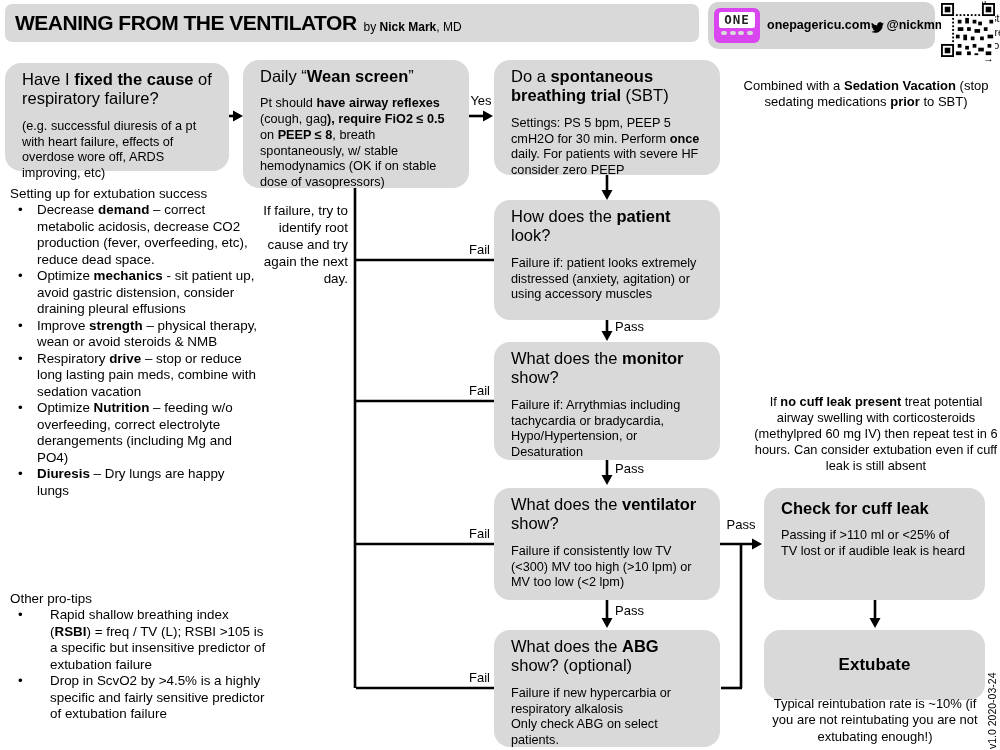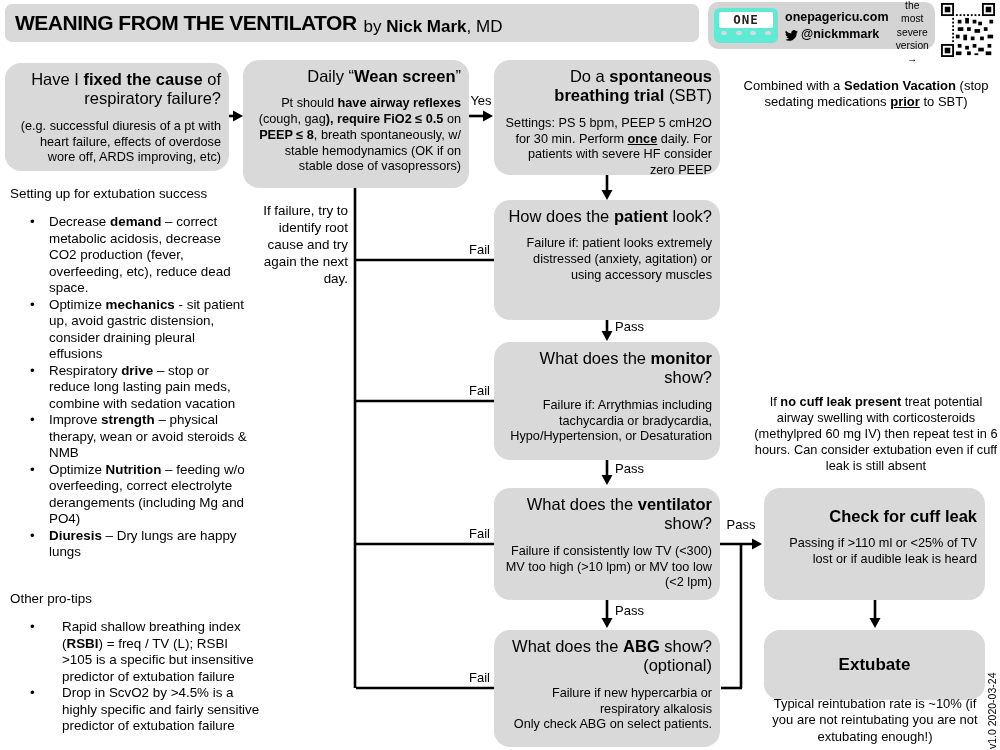--- a/index.html
+++ b/index.html
@@ -1,42 +1,42 @@
 <!DOCTYPE html>
 <html><head>
 <meta charset="utf-8">
 <style>
   html,body{margin:0;padding:0}
   body{width:1000px;height:750px;position:relative;font-family:"Liberation Sans",sans-serif;background:#ffffff;color:#000;overflow:hidden}
   .b{font-weight:700}
-  .u{text-decoration:underline}
+  .u{}
   
   #titlebar{position:absolute;left:5px;top:4px;width:694px;height:38px;background:#d9d9d9;border-radius:7px;display:flex;align-items:center;padding:0 0 0 10px;box-sizing:border-box}
   #titlebar .big{font-size:21px;font-weight:700;letter-spacing:-0.5px;white-space:nowrap}
-  #titlebar .byline{font-size:17px;margin-left:7px;white-space:nowrap;padding-top:7px}
+  #titlebar .byline{font-size:12px;margin-left:7px;white-space:nowrap;padding-top:7px}
   #badge{position:absolute;left:708px;top:2px;width:227px;height:47px;background:#d4d4d4;border-radius:10px;display:flex;align-items:center;gap:7px;padding:0 6px;box-sizing:border-box}
-  .pager{width:64px;height:35px;background:#5eead4;border-radius:6px;flex:0 0 auto;padding:4px 5px 0;box-sizing:border-box}
+  .pager{width:46px;height:35px;background:#d946ef;border-radius:6px;flex:0 0 auto;padding:4px 5px 0;box-sizing:border-box}
   .pager-screen{background:#fff;height:16px;border-radius:2px;font-family:"DejaVu Sans Mono",monospace;font-weight:700;font-size:12.5px;line-height:16px;text-align:center;color:#222;letter-spacing:1px}
   .pager-dots{display:flex;justify-content:space-between;padding:3px 2px 0}
   .pager-dots span{width:6px;height:4px;background:#d9d9d9;border-radius:2px}
-  .badge-mid{display:flex;flex-direction:column;line-height:1.3}
+  .badge-mid{display:flex;flex-direction:row;line-height:1.3}
   .badge-site{font-weight:700;font-size:12.5px;white-space:nowrap}
   .badge-tw{display:flex;align-items:flex-end;gap:3px;font-weight:700;font-size:12.5px;white-space:nowrap}
   .badge-link{font-size:10.3px;text-align:center;line-height:1.3;width:68px}
   #qr{position:absolute;left:941px;top:3px}
   
-  .box{position:absolute;background:#d9d9d9;border-radius:16px;text-align:right;box-sizing:border-box;padding:7px 8px;z-index:2}
+  .box{position:absolute;background:#d9d9d9;border-radius:16px;text-align:left;box-sizing:border-box;padding:7px 17px;z-index:2}
   .box .t{font-size:16.5px;line-height:1.18}
   .box .d{font-size:12.7px;line-height:1.24;margin-top:10px}
   
   .lbl{position:absolute;z-index:3;font-size:13px}
   .note{position:absolute;z-index:2;font-size:12.8px;line-height:1.26;text-align:center}
   
   .panel{position:absolute;font-size:13.4px;line-height:1.23;z-index:2}
-  .panel ul{margin:12px;padding:0}
+  .panel ul{margin:0;padding:0}
   .panel li{list-style:none;position:relative;margin:0}
   .bl li{padding-left:27px}
   .bl li::before{content:"•";position:absolute;left:8px}
   .bl2 li{padding-left:40px}
   .bl2 li::before{content:"•";position:absolute;left:8px}
   #retry{position:absolute;left:248px;top:203px;width:100px;text-align:right;font-size:13.4px;line-height:1.26;z-index:2}
   #version{position:absolute;left:986px;top:749px;transform:rotate(-90deg);transform-origin:0 0;font-size:10.5px;white-space:nowrap;z-index:2}
   #arrows{position:absolute;left:0;top:0;z-index:1}
   #arrows line{stroke:#000;stroke-width:2.6}
   #arrows polygon{fill:#000}
@@ -179,21 +179,21 @@
   <div class="t"><span>What does the </span><span class="b">ventilator</span><span> show?</span></div>
   <div class="d"><span>Failure if  consistently low TV (&lt;300) MV too high (&gt;10 lpm) or MV too low (&lt;2 lpm)</span></div>
 </div>
 
 <div class="box" style="left:494px;top:630px;width:226px;height:117px">
   <div class="t"><span>What does the </span><span class="b">ABG</span><span> show? (optional)</span></div>
   <div class="d"><span>Failure if new hypercarbia or respiratory alkalosis</span><br><span>Only check ABG on select patients.</span></div>
 </div>
 
 <div class="box" style="left:764px;top:488px;width:221px;height:112px">
-  <div class="t" style="margin-top:12px"><span class="b">Check for cuff leak</span></div>
+  <div class="t" style="margin-top:4px"><span class="b">Check for cuff leak</span></div>
   <div class="d" style=""><span>Passing if &gt;110 ml or &lt;25% of TV lost or if audible leak is heard</span></div>
 </div>
 
 <div class="box" style="left:764px;top:630px;width:221px;height:70px;display:flex;align-items:center;justify-content:center">
   <div class="t" style="font-size:17px"><span class="b">Extubate</span></div>
 </div>
 
 <div class="lbl" style="left:466px;top:93px;width:30px;text-align:center">Yes</div>
 <div class="lbl" style="left:436px;top:242px;width:54px;text-align:right">Fail</div>
 <div class="lbl" style="left:436px;top:383px;width:54px;text-align:right">Fail</div>
@@ -208,22 +208,22 @@
 <div id="retry">If failure, try to identify root cause and try again the next day.</div>
 <div class="note" style="left:752px;top:394px;width:248px"><span>If </span><span class="b">no cuff leak present</span><span> treat potential airway swelling with corticosteroids (methylpred 60 mg IV) then repeat test in 6 hours. Can consider extubation even if cuff leak is still absent</span></div>
 <div class="note" style="left:762px;top:696px;width:226px;font-size:13px">Typical reintubation rate is ~10% (if you are not reintubating you are not extubating enough!)</div>
 <div id="version">v1.0 2020-03-24</div>
 
 <div class="panel" style="left:10px;top:186px;width:250px">
   <div>Setting up for extubation success</div>
   <ul class="bl">
     <li><span>Decrease </span><span class="b">demand</span><span> – correct metabolic acidosis, decrease CO2 production (fever, overfeeding, etc), reduce dead space.</span></li>
     <li><span>Optimize </span><span class="b">mechanics</span><span> - sit patient up, avoid gastric distension, consider draining pleural effusions</span></li>
+    <li><span>Improve </span><span class="b">strength</span><span> – physical therapy, wean or avoid steroids &amp; NMB</span></li>
     <li><span>Respiratory </span><span class="b">drive</span><span> – stop or reduce long lasting pain meds, combine with sedation vacation</span></li>
-    <li><span>Improve </span><span class="b">strength</span><span> – physical therapy, wean or avoid steroids &amp; NMB</span></li>
     <li><span>Optimize </span><span class="b">Nutrition</span><span> – feeding w/o overfeeding, correct electrolyte derangements (including Mg and PO4)</span></li>
     <li><span class="b">Diuresis</span><span> – Dry lungs are happy lungs</span></li>
   </ul>
 </div>
 
 <div class="panel" style="left:10px;top:591px;width:262px">
   <div>Other pro-tips</div>
   <ul class="bl2">
     <li><span>Rapid shallow breathing index (</span><span class="b">RSBI</span><span>) = freq / TV (L); RSBI &gt;105 is a specific but insensitive predictor of extubation failure</span></li>
     <li><span>Drop in ScvO2 by &gt;4.5% is a highly specific and fairly sensitive predictor of extubation failure</span></li>

